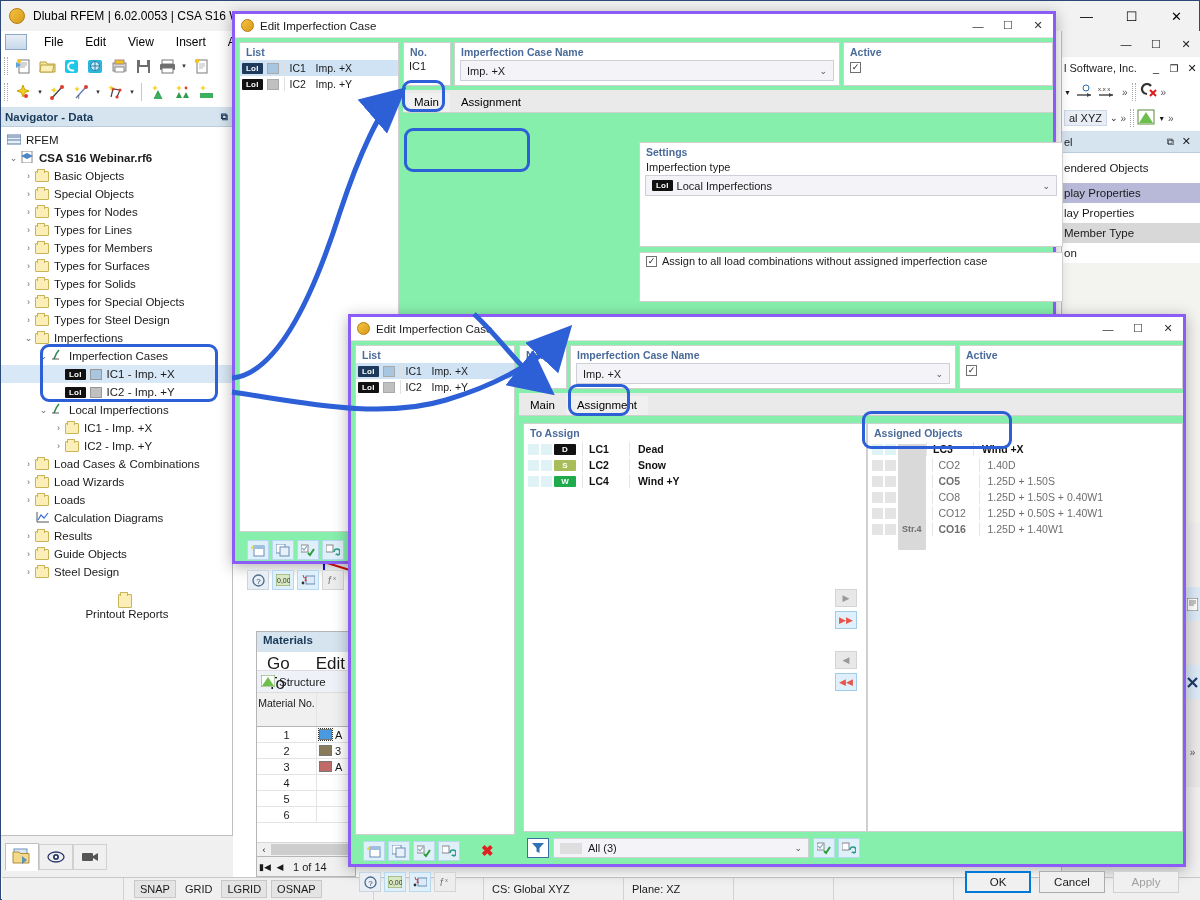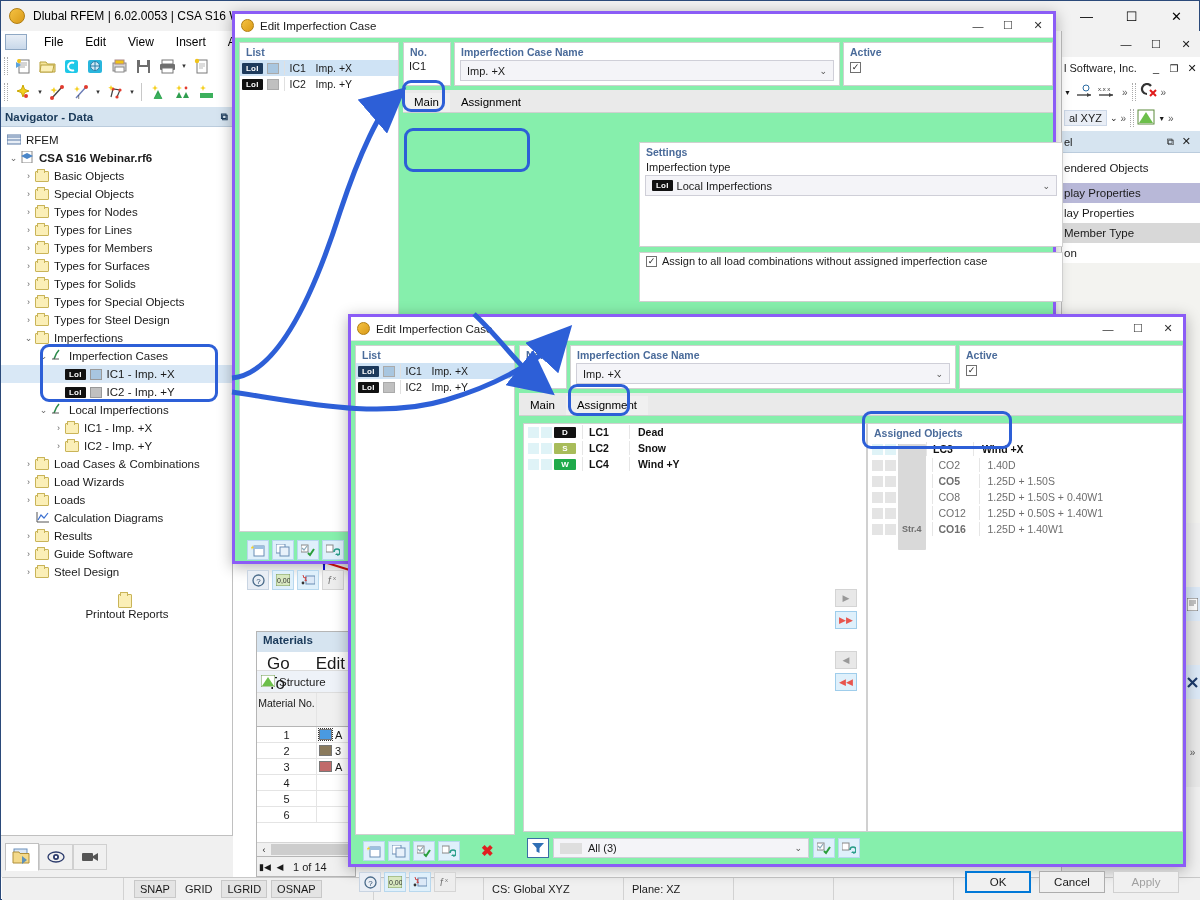--- a/index.html
+++ b/index.html
@@ -435,21 +435,21 @@
             <span>Calculation Diagrams</span>
           </div>
           <div class="tr" style="padding-left: 21px;">
             <span class="tw">›</span>
             <span class="fold"></span>
             <span>Results</span>
           </div>
           <div class="tr" style="padding-left: 21px;">
             <span class="tw">›</span>
             <span class="fold"></span>
-            <span>Guide Software</span>
+            <span>Guide Objects</span>
           </div>
           <div class="tr" style="padding-left: 21px;">
             <span class="tw">›</span>
             <span class="fold"></span>
             <span>Steel Design</span>
           </div>
           <div class="tr" style="padding-left: 21px; flex-direction: column;">
             <span class="tw"></span>
             <span class="fold"></span>
             <span>Printout Reports</span>
@@ -901,20 +901,21 @@
         <span class="cbx">✓</span>
       </div>
     </div>
 
     <div class="tabstrip" style="position:absolute;left:168px;top:52px;width:664px;">
       <div class="tab">Main</div>
       <div class="tab active">Assignment</div>
     </div>
 
     <div class="panel" style="left:172px; top:82px; width:344px; height:409px;">
+      <div class="panel-lbl">To Assign</div>
       <div id="da-toassign">
           <div class="lrow" style="padding: 0px 4px; height: 16px;">
             <span class="mini"></span>
             <span class="mini"></span>
             <span class="tag" style="background:#111111;color:#ffffff;margin-right:6px;">D</span>
             <span style="width:1px;height:14px;background:#e6e6e6;margin-right:6px;"></span>
             <span style="min-width:40px;font-weight:bold;color:#111;">LC1</span>
             <span style="width:1px;height:14px;background:#e6e6e6;margin-right:8px;"></span>
             <span style="font-weight:bold;color:#111;">Dead</span>
           </div>

